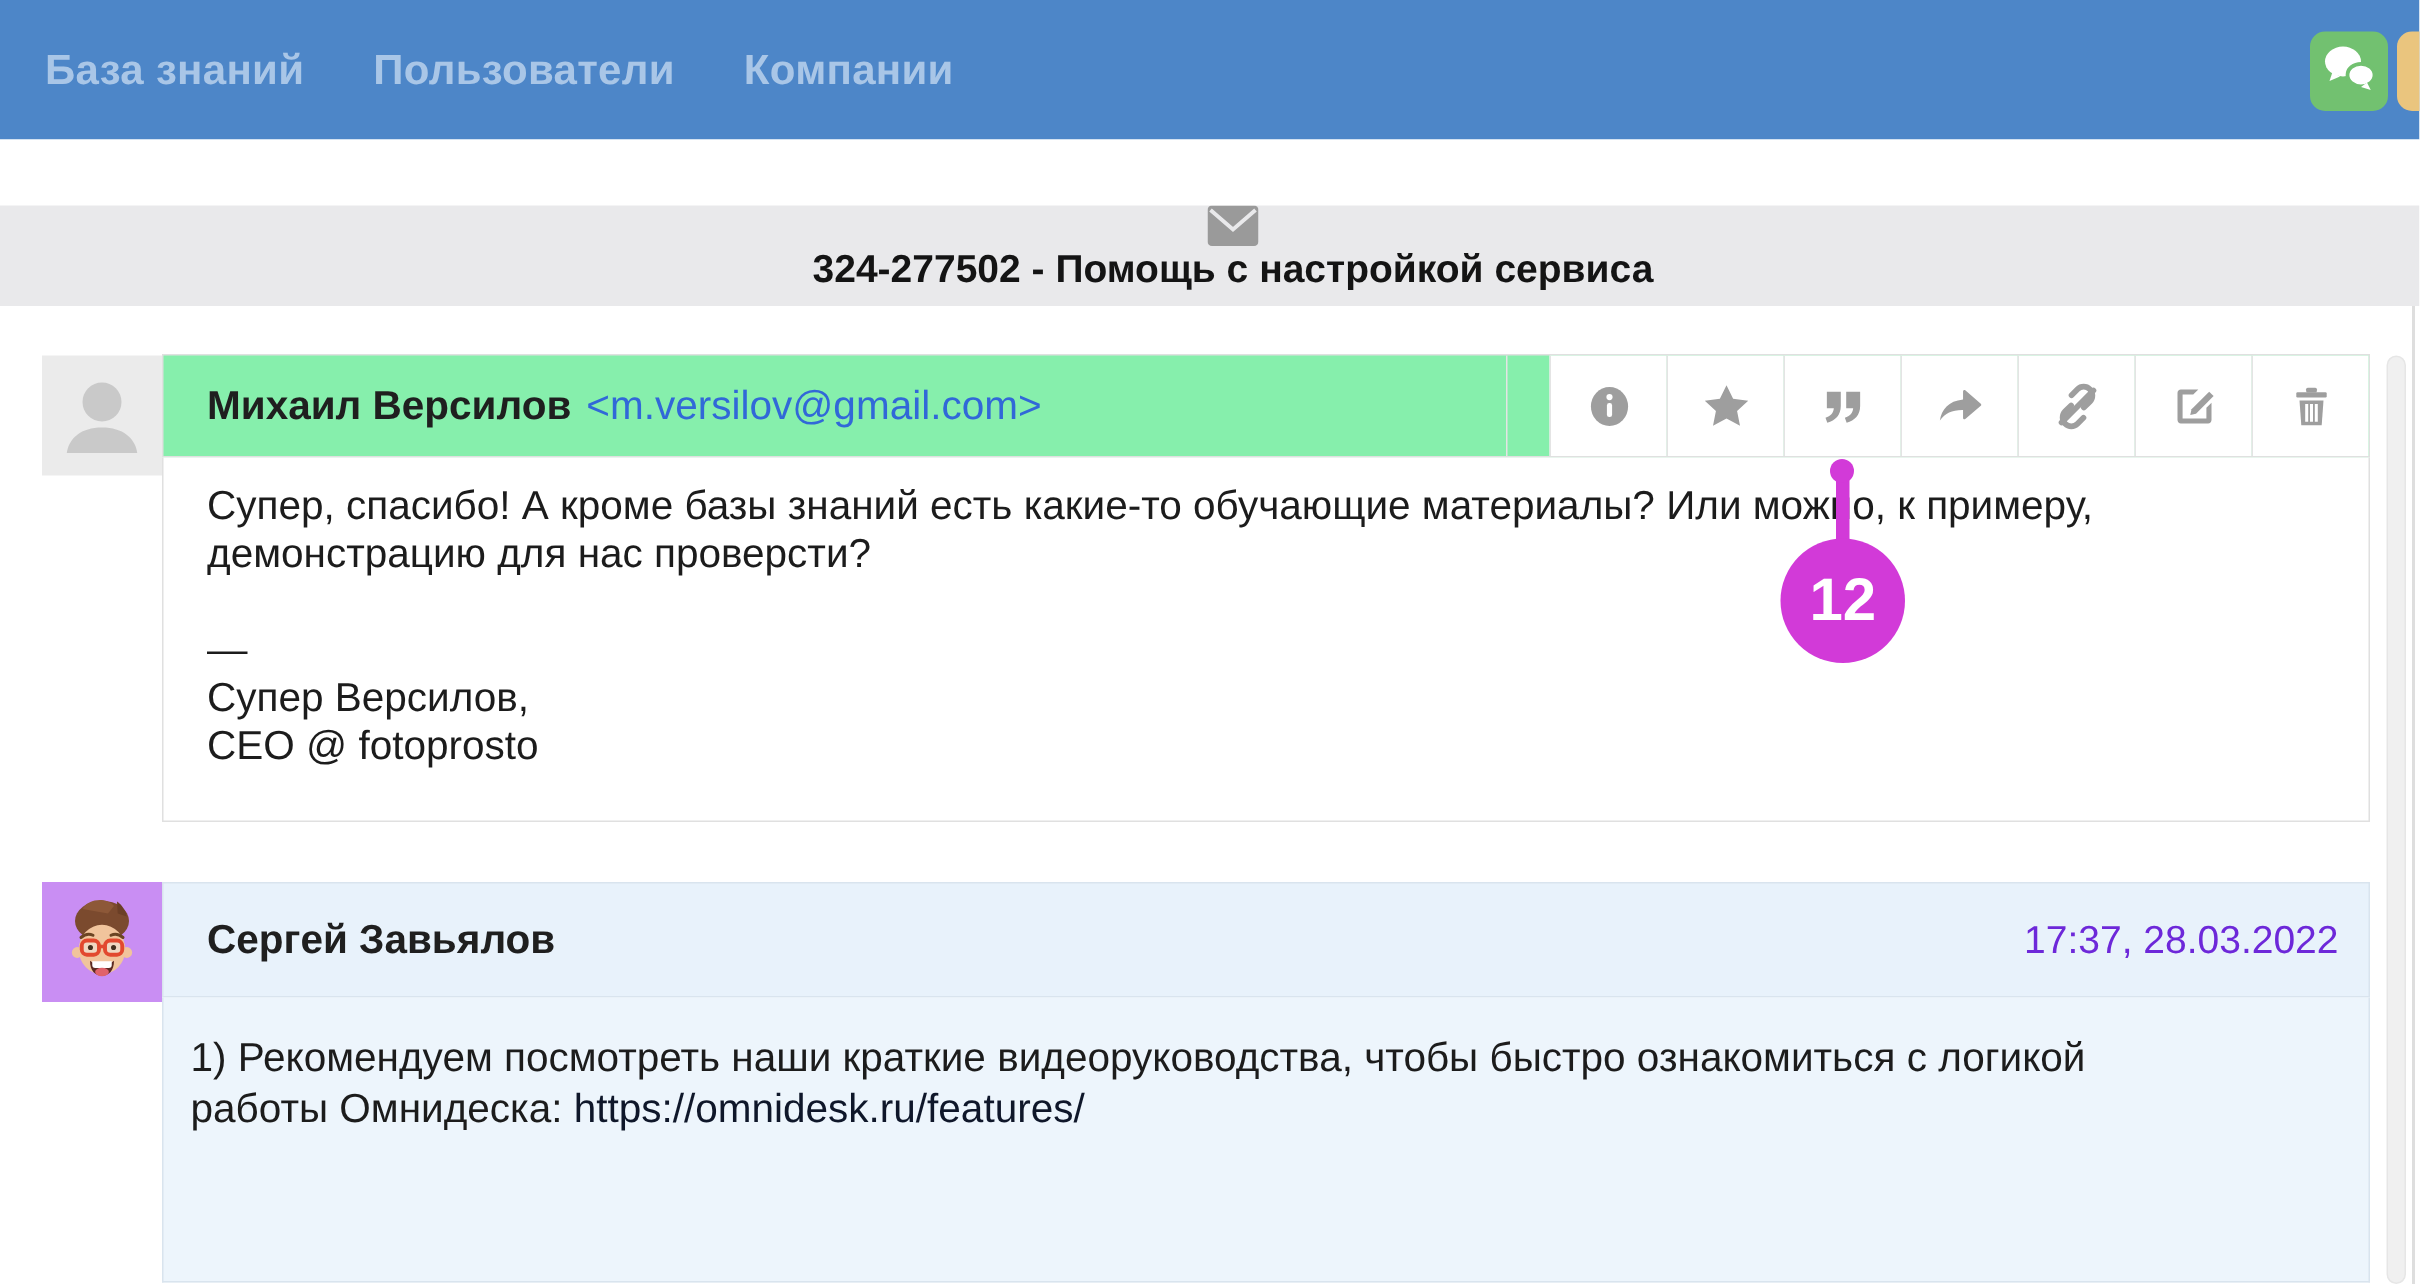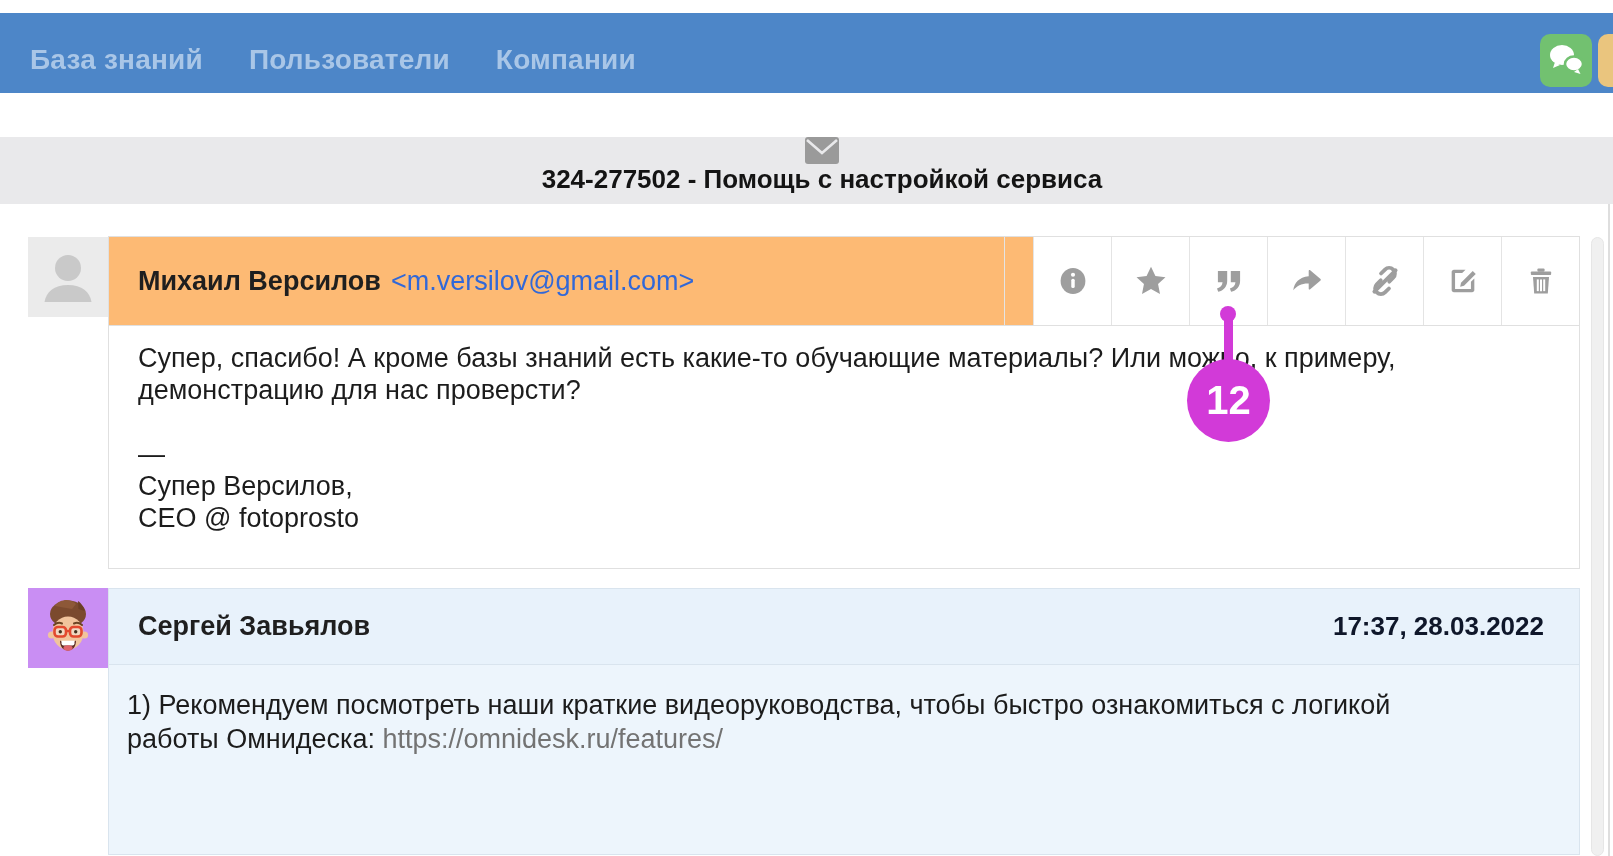--- a/index.html
+++ b/index.html
@@ -4,21 +4,21 @@
 <style>
   * { margin:0; padding:0; box-sizing:border-box; }
   html,body { width:1613px; height:856px; }
   body {
     position:relative; overflow:hidden; background:#ffffff;
     font-family:"Liberation Sans", sans-serif; color:#1c1c1c;
   }
 
   
   .nav {
-    position:absolute; left:0; top:13px; width:1613px; height:93px;
+    position:absolute; left:0; top:0; width:1613px; height:93px;
     background:#4d86c8; display:flex; align-items:center; gap:46px;
     padding-left:30px;
   }
   .nav-item {
     color:#a9c6e7; font-weight:bold; font-size:28px; cursor:pointer;
     letter-spacing:.2px; white-space:nowrap;
   }
   .nav-btn {
     position:absolute; top:21px; width:52px; height:53px; border-radius:10px;
     display:flex; align-items:center; justify-content:center;
@@ -40,34 +40,34 @@
     position:absolute; left:28px; width:80px; height:80px; overflow:hidden;
   }
   .avatar-1 { top:237px; background:#ebebeb; }
   .avatar-2 { top:588px; background:#c98ef3; }
 
   .card { position:absolute; left:108px; width:1472px; }
   .card-1 { top:236px; }
   .card-2 { top:588px; }
 
   .card-header {
-    display:flex; align-items:stretch; height:90px;
-    border:1px solid #e0e0e0; background:#fdba74;
+    display:flex; align-items:stretch; height:69px;
+    border:1px solid #e0e0e0; background:#86efac;
   }
   .card-2 .card-header { background:#e8f2fb; border-color:#d9e4ee; height:77px;gap:16px; }
 
   .sender {
     flex:1 1 auto; display:flex; align-items:center; padding-left:29px;
     font-size:27px; white-space:nowrap; overflow:hidden;
   }
   .sender-name { font-weight:bold; color:#1f1f1f; margin-right:10px; }
   .sender-email { color:#3168d8; text-decoration:none; cursor:pointer; }
   .timestamp {
-    margin-left:auto; padding-right:35px; align-self:center;
-    font-size:26px; font-weight:bold; color:#0f172a; white-space:nowrap;
+    margin-left:auto; padding-right:20px; align-self:center;
+    font-size:26px; font-weight:normal; color:#6d28d9; white-space:nowrap;
   }
 
   .toolbar { display:flex; flex:0 0 auto; }
   .tool-spacer { width:29px; border-left:1px solid #e4e4e4; }
   .tool {
     width:78px; border-left:1px solid #e4e4e4; display:flex;
     align-items:center; justify-content:center; cursor:pointer; background:#fff;
   }
   .tool svg { display:block; }
 
@@ -75,21 +75,21 @@
     border:1px solid #e0e0e0; border-top:none; background:#ffffff;
     padding:16px 29px 34px 29px; font-size:27px; line-height:32px; color:#1c1c1c;
   }
   .card-2 .card-body {
     background:#edf5fc; border-color:#d9e4ee;
     padding:23px 29px 0 18px; line-height:34px; height:190px; overflow:hidden;
   }
   .tline { white-space:nowrap; }
   .tline.blank { height:32px; }
   .card-2 .tline.blank { height:34px; }
-  .body-link { color:#737373; text-decoration:none; cursor:pointer; }
+  .body-link { color:#0f172a; text-decoration:none; cursor:pointer; }
 
   
   .pin { position:absolute; z-index:10; pointer-events:none; }
   .pin-dot {
     position:absolute; left:1220px; top:306px; width:16px; height:16px;
     border-radius:50%; background:#d23ad8;
   }
   .pin-stem {
     position:absolute; left:1224px; top:312px; width:9px; height:92px;
     background:#d23ad8; border-radius:4px;

